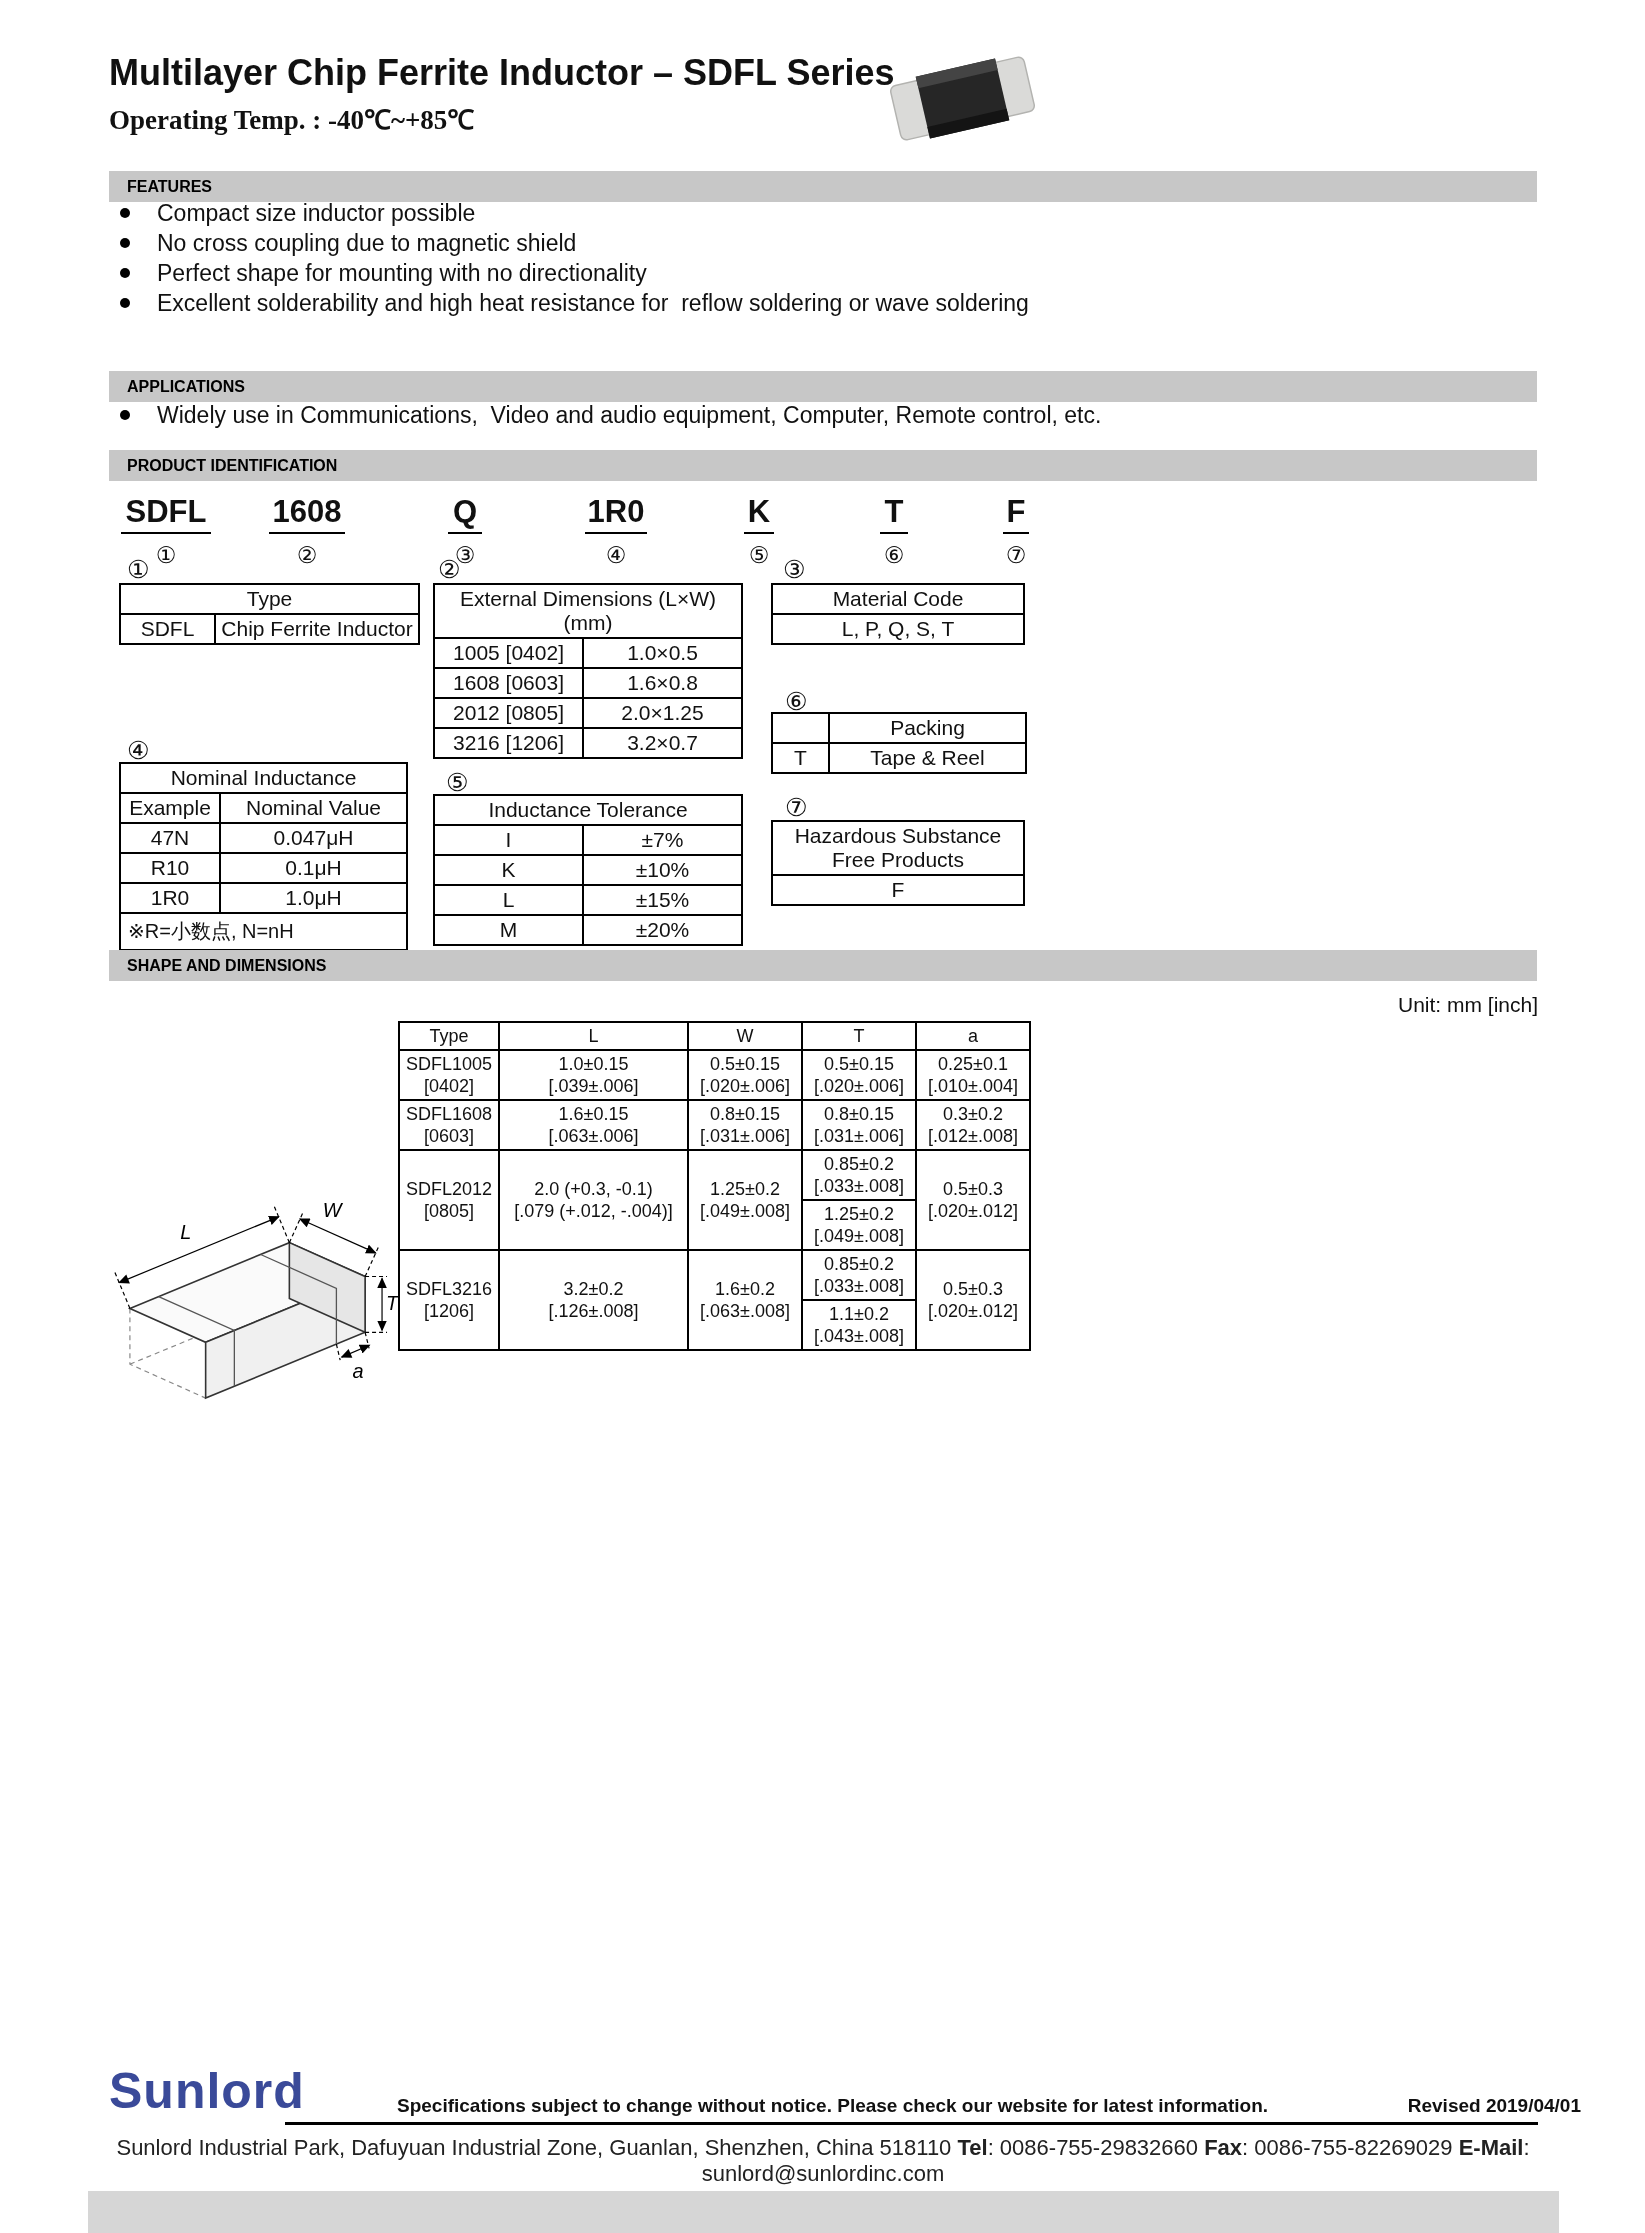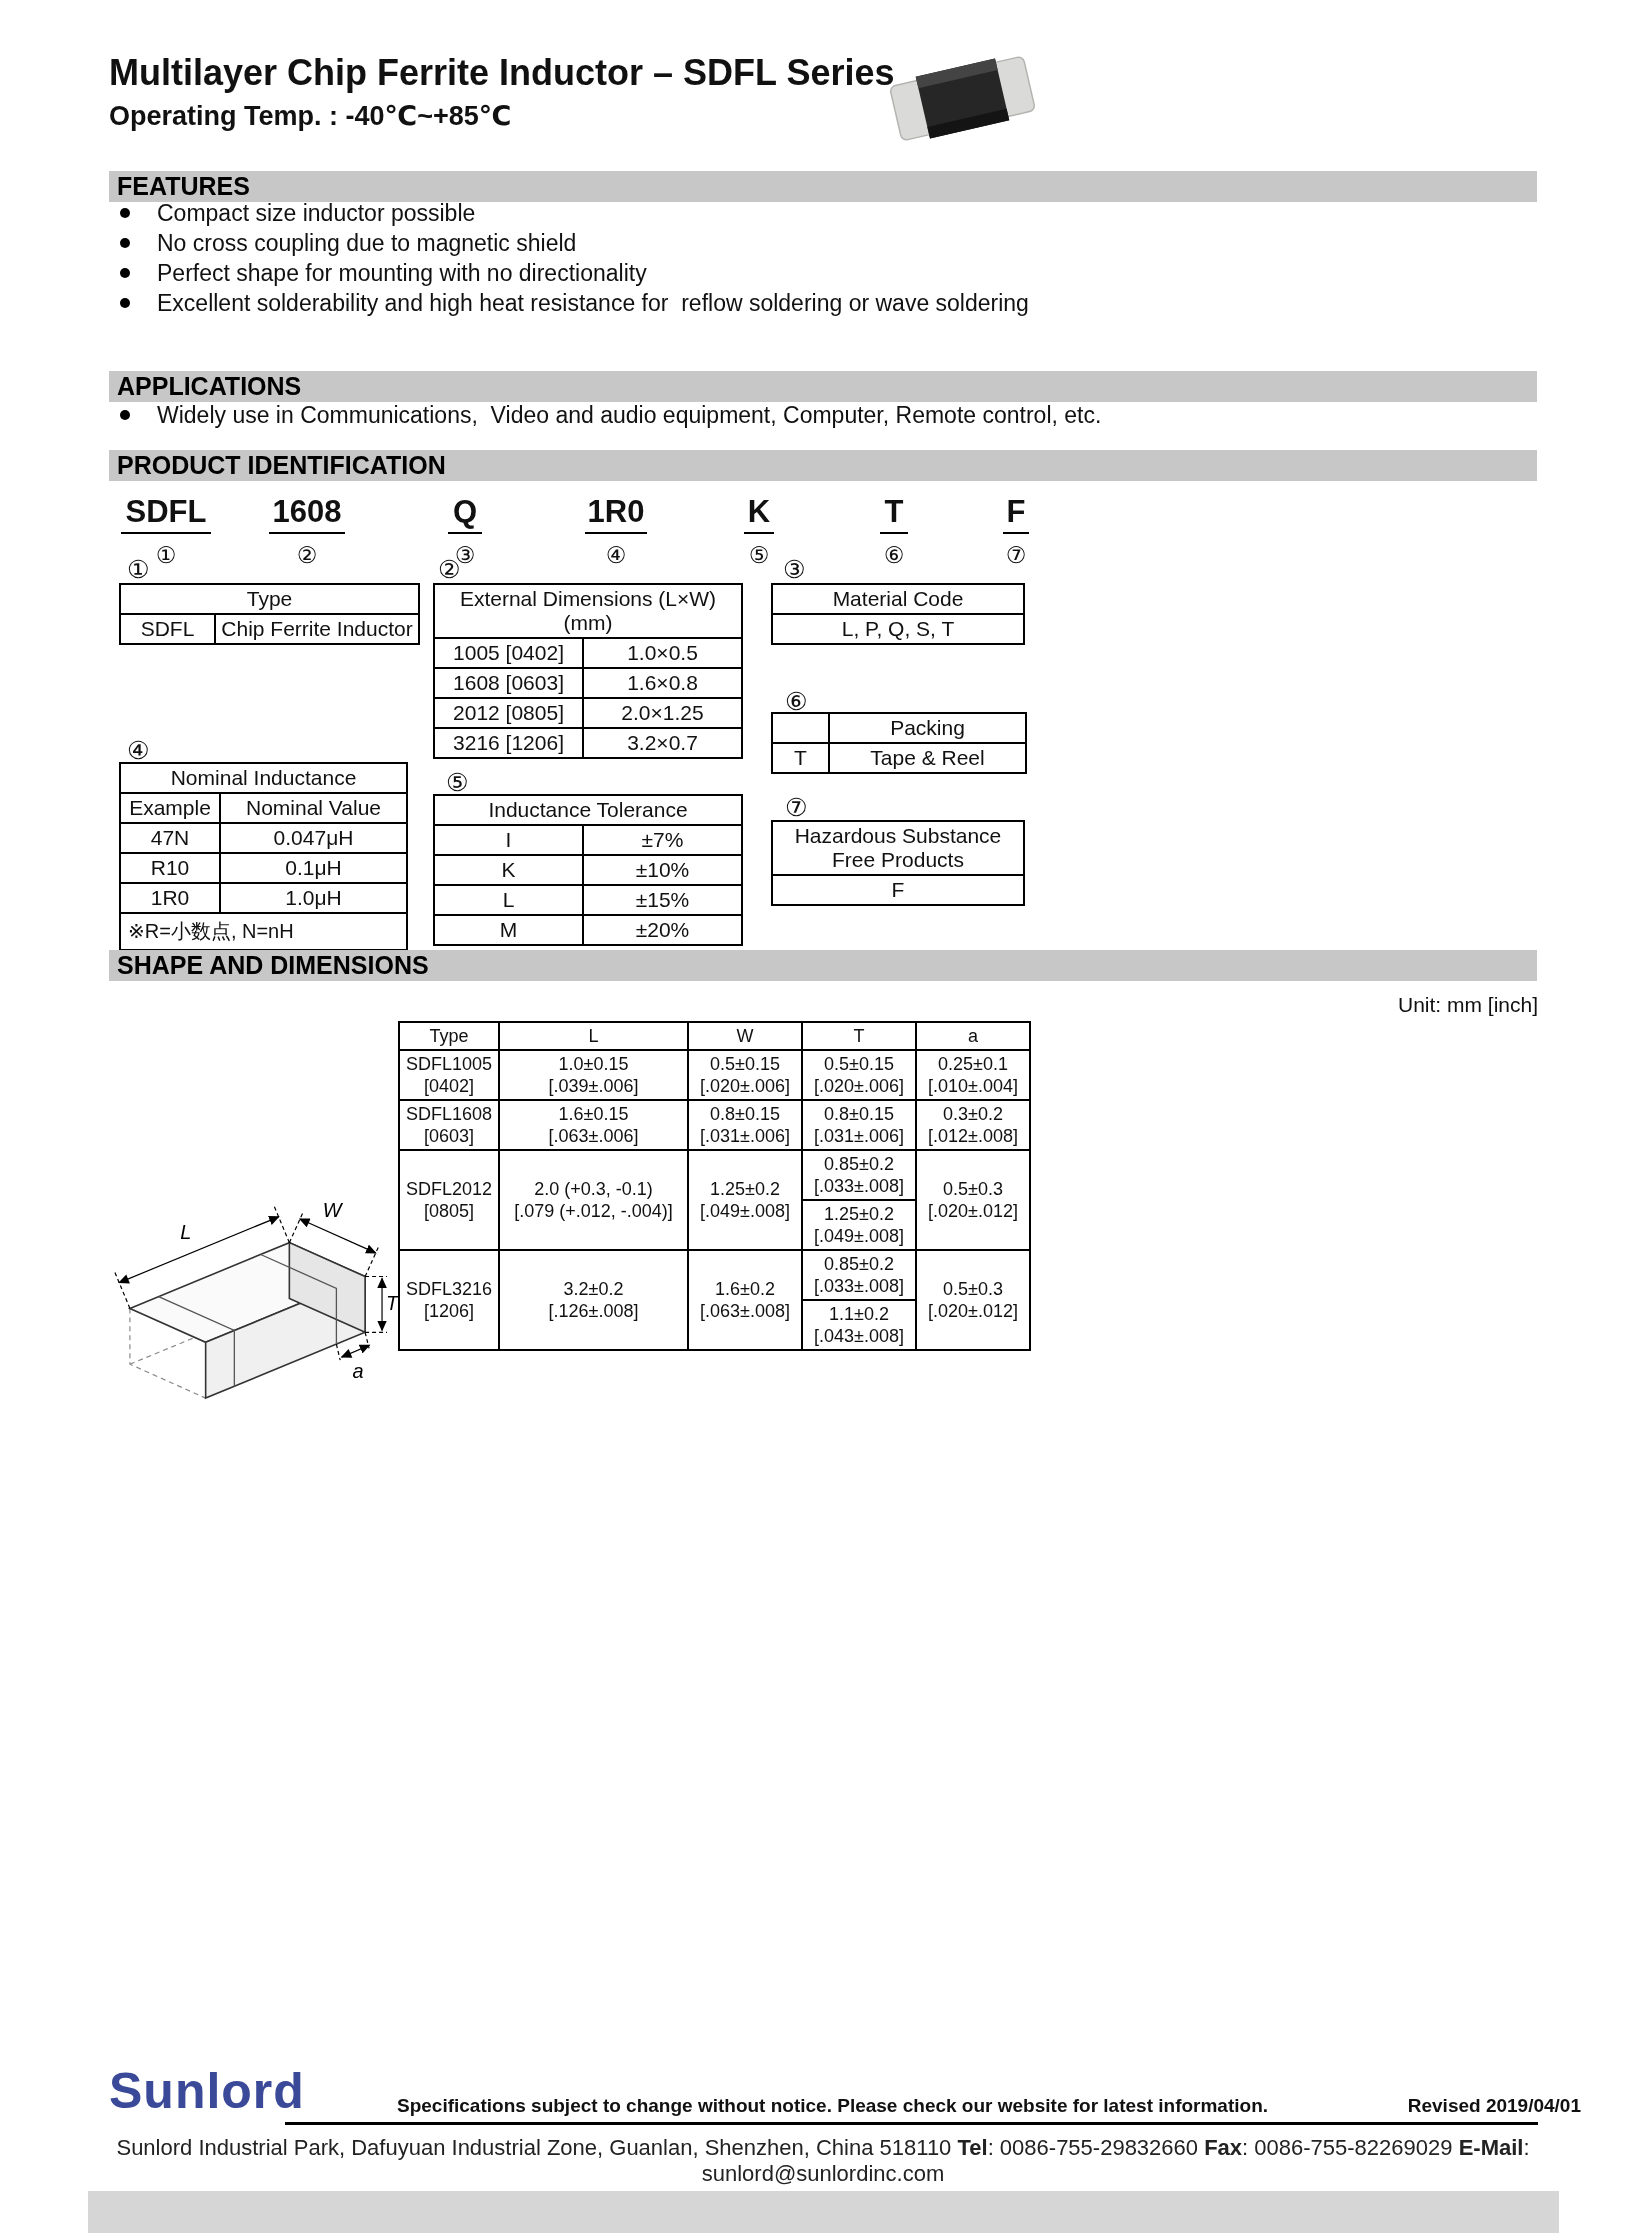--- a/index.html
+++ b/index.html
@@ -6,27 +6,27 @@
   html, body { background:#ffffff; }
   body {
     width:1646px; height:2234px; position:relative;
     font-family:"Liberation Sans","DejaVu Sans",sans-serif;
     color:#111;
   }
   .abs { position:absolute; }
 
   
   .page-title { left:109px; top:52px; font-size:36px; font-weight:bold; }
-  .page-subtitle { left:109px; top:100px; font-size:27px; font-weight:bold; }
+  .page-subtitle { left:109px; top:100px; font-size:27px; font-weight:bold;font-family:Liberation Serif, serif; }
   .chip-photo { left:884px; top:34px; width:157px; height:129px; }
 
   
   .section-bar {
     left:109px; width:1428px; height:31px; background:#c7c7c7;
-    font-size:25px; font-weight:bold; line-height:31px; padding-left:8px; color:#000;
+    font-size:16px; font-weight:bold; line-height:31px; padding-left:18px; color:#000;
   }
 
   
   .bullet-list { left:109px; display:flex; flex-direction:column; }
   .bullet-item { display:flex; align-items:center; height:30px; font-size:23px; }
   .bullet-dot { width:10px; height:10px; border-radius:50%; background:#000; margin:0 27px 0 11px; flex:none; }
 
   
   .code-part { text-align:center; }
   .code-part .code { display:block; font-size:31px; font-weight:bold; border-bottom:2px solid #000; padding-bottom:2px; }

